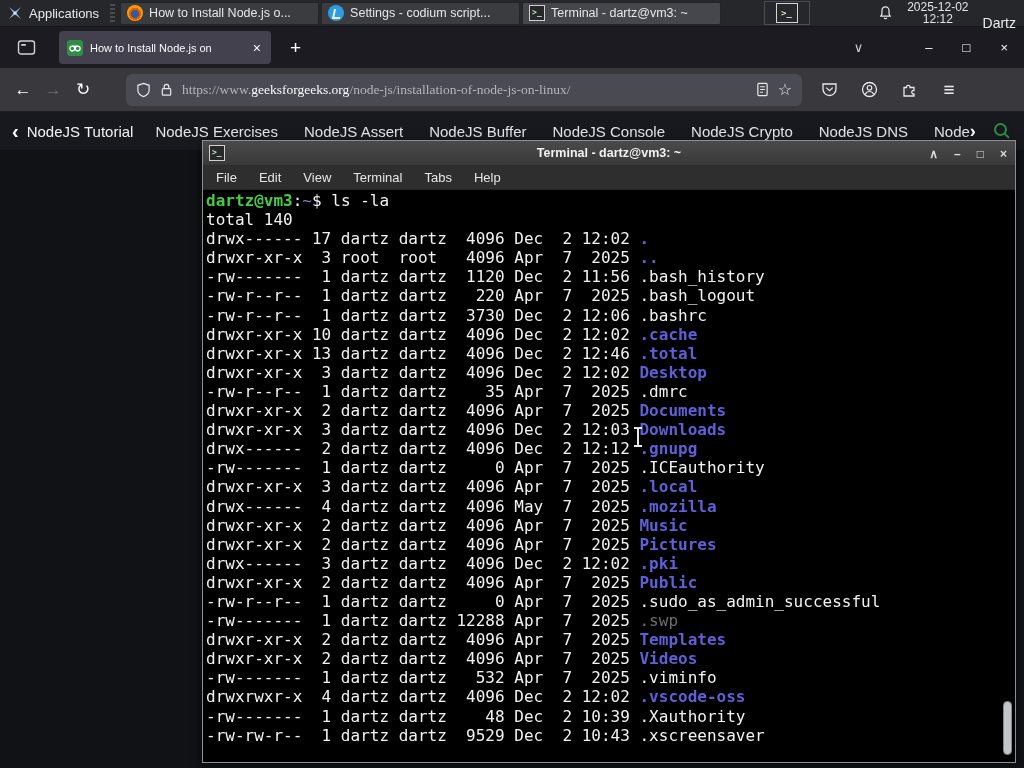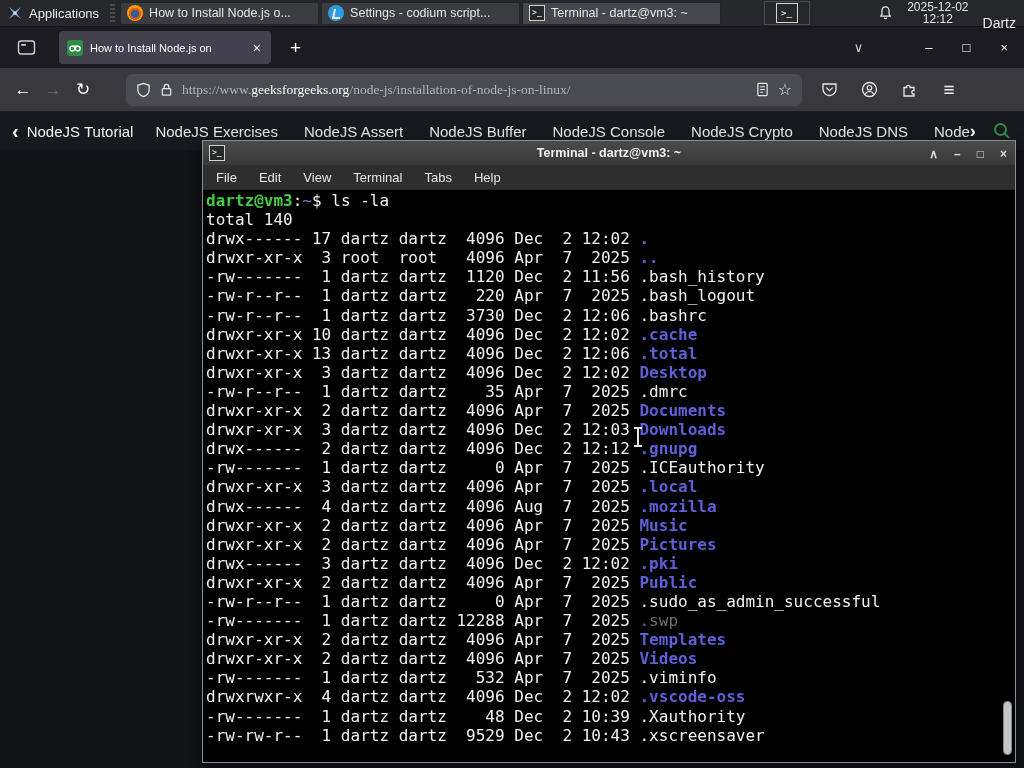--- a/index.html
+++ b/index.html
@@ -297,29 +297,29 @@
     <div class="tbody">
       <div>
           <div class="tline"><span class="c-green">dartz@vm3</span><span class="c-fg">:</span><span class="c-path">~</span><span class="c-fg">$ ls -la</span></div>
           <div class="tline"><span class="c-fg">total 140</span></div>
           <div class="tline"><span class="c-fg">drwx------ 17 dartz dartz  4096 Dec  2 12:02 </span><span class="c-dir">.</span></div>
           <div class="tline"><span class="c-fg">drwxr-xr-x  3 root  root   4096 Apr  7  2025 </span><span class="c-dir">..</span></div>
           <div class="tline"><span class="c-fg">-rw-------  1 dartz dartz  1120 Dec  2 11:56 </span><span class="c-file">.bash_history</span></div>
           <div class="tline"><span class="c-fg">-rw-r--r--  1 dartz dartz   220 Apr  7  2025 </span><span class="c-file">.bash_logout</span></div>
           <div class="tline"><span class="c-fg">-rw-r--r--  1 dartz dartz  3730 Dec  2 12:06 </span><span class="c-file">.bashrc</span></div>
           <div class="tline"><span class="c-fg">drwxr-xr-x 10 dartz dartz  4096 Dec  2 12:02 </span><span class="c-dir">.cache</span></div>
-          <div class="tline"><span class="c-fg">drwxr-xr-x 13 dartz dartz  4096 Dec  2 12:06 </span><span class="c-dir">.total</span></div>
+          <div class="tline"><span class="c-fg">drwxr-xr-x 13 dartz dartz  4096 Dec  2 12:46 </span><span class="c-dir">.total</span></div>
           <div class="tline"><span class="c-fg">drwxr-xr-x  3 dartz dartz  4096 Dec  2 12:02 </span><span class="c-dir">Desktop</span></div>
           <div class="tline"><span class="c-fg">-rw-r--r--  1 dartz dartz    35 Apr  7  2025 </span><span class="c-file">.dmrc</span></div>
           <div class="tline"><span class="c-fg">drwxr-xr-x  2 dartz dartz  4096 Apr  7  2025 </span><span class="c-dir">Documents</span></div>
           <div class="tline"><span class="c-fg">drwxr-xr-x  3 dartz dartz  4096 Dec  2 12:03 </span><span class="c-dir">Downloads</span></div>
           <div class="tline"><span class="c-fg">drwx------  2 dartz dartz  4096 Dec  2 12:12 </span><span class="c-dir">.gnupg</span></div>
           <div class="tline"><span class="c-fg">-rw-------  1 dartz dartz     0 Apr  7  2025 </span><span class="c-file">.ICEauthority</span></div>
           <div class="tline"><span class="c-fg">drwxr-xr-x  3 dartz dartz  4096 Apr  7  2025 </span><span class="c-dir">.local</span></div>
-          <div class="tline"><span class="c-fg">drwx------  4 dartz dartz  4096 Aug  7  2025 </span><span class="c-dir">.mozilla</span></div>
+          <div class="tline"><span class="c-fg">drwx------  4 dartz dartz  4096 May  7  2025 </span><span class="c-dir">.mozilla</span></div>
           <div class="tline"><span class="c-fg">drwxr-xr-x  2 dartz dartz  4096 Apr  7  2025 </span><span class="c-dir">Music</span></div>
           <div class="tline"><span class="c-fg">drwxr-xr-x  2 dartz dartz  4096 Apr  7  2025 </span><span class="c-dir">Pictures</span></div>
           <div class="tline"><span class="c-fg">drwx------  3 dartz dartz  4096 Dec  2 12:02 </span><span class="c-dir">.pki</span></div>
           <div class="tline"><span class="c-fg">drwxr-xr-x  2 dartz dartz  4096 Apr  7  2025 </span><span class="c-dir">Public</span></div>
           <div class="tline"><span class="c-fg">-rw-r--r--  1 dartz dartz     0 Apr  7  2025 </span><span class="c-file">.sudo_as_admin_successful</span></div>
           <div class="tline"><span class="c-fg">-rw-------  1 dartz dartz 12288 Apr  7  2025 </span><span class="c-dim">.swp</span></div>
           <div class="tline"><span class="c-fg">drwxr-xr-x  2 dartz dartz  4096 Apr  7  2025 </span><span class="c-dir">Templates</span></div>
           <div class="tline"><span class="c-fg">drwxr-xr-x  2 dartz dartz  4096 Apr  7  2025 </span><span class="c-dir">Videos</span></div>
           <div class="tline"><span class="c-fg">-rw-------  1 dartz dartz   532 Apr  7  2025 </span><span class="c-file">.viminfo</span></div>
           <div class="tline"><span class="c-fg">drwxrwxr-x  4 dartz dartz  4096 Dec  2 12:02 </span><span class="c-dir">.vscode-oss</span></div>

